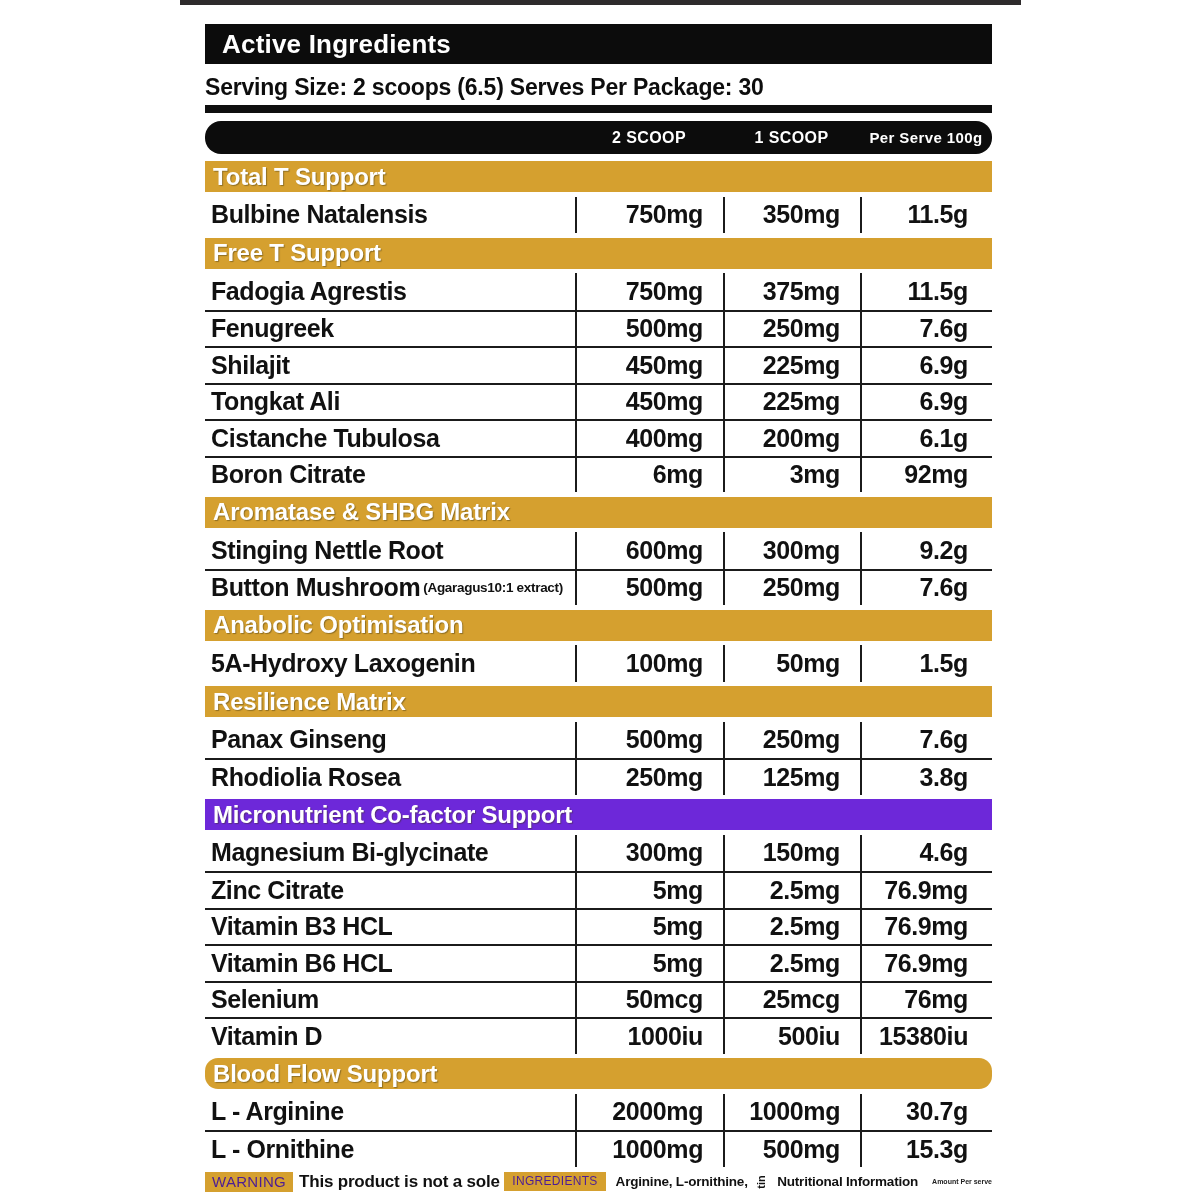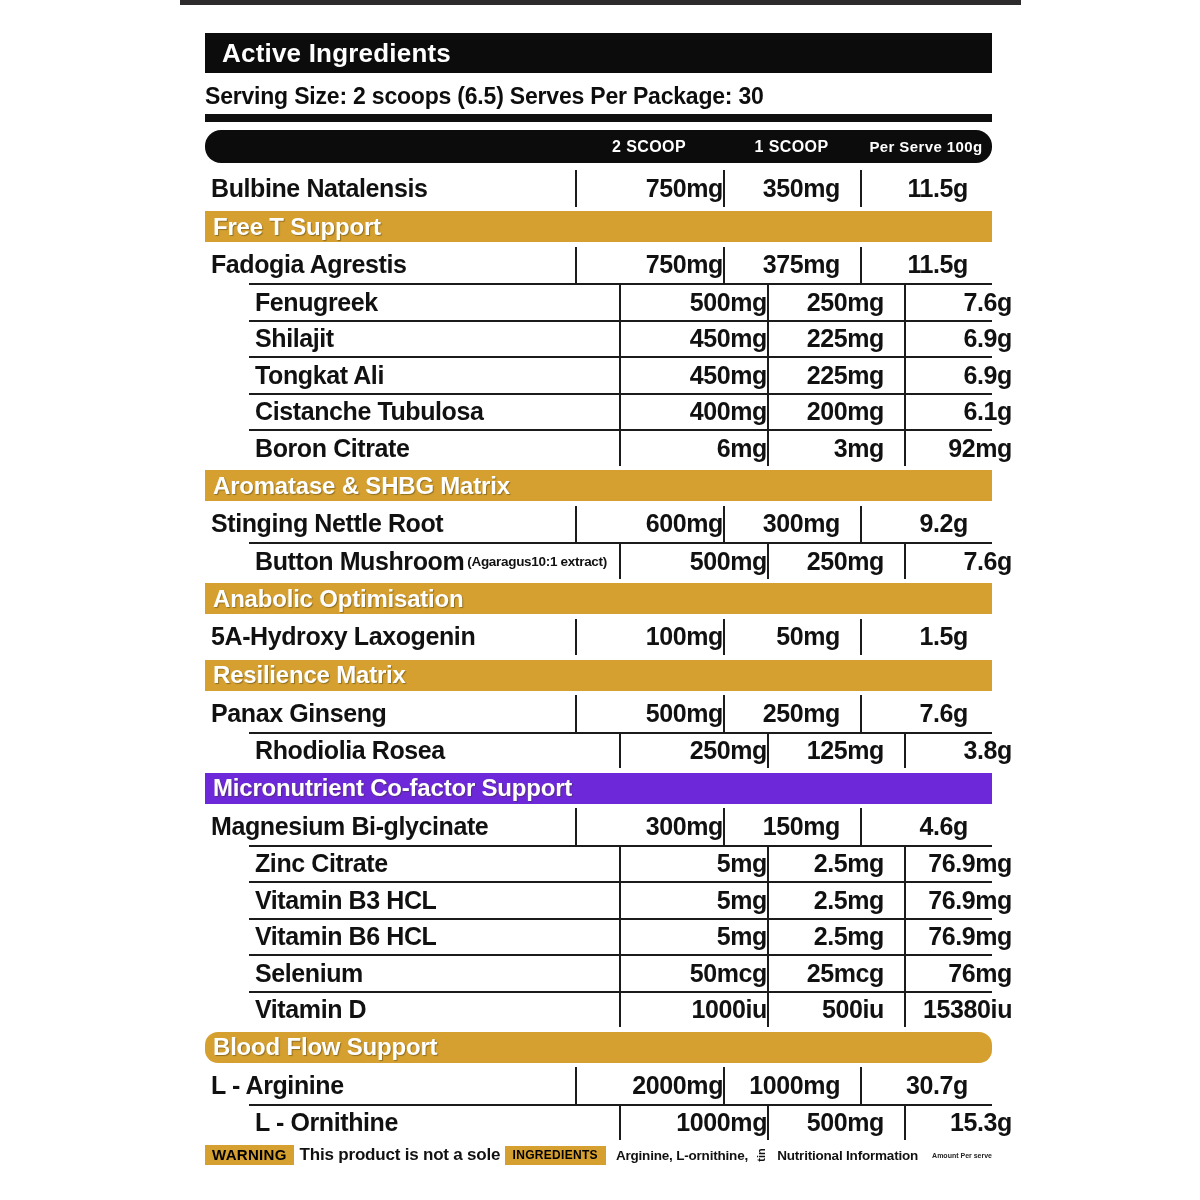--- a/index.html
+++ b/index.html
@@ -3,21 +3,21 @@
 <meta charset="utf-8">
 <style>
   html,body{margin:0;padding:0;}
   body{
     width:1200px;height:1200px;position:relative;overflow:hidden;
     background:#ffffff;
     font-family:"Liberation Sans", sans-serif;
     color:#111;
   }
   .top-strip{position:absolute;left:180px;top:0;width:841px;height:5px;background:#2e2b2c;}
-  .content{position:absolute;left:205px;top:33px;width:787px;}
+  .content{position:absolute;left:205px;top:24px;width:787px;}
 
   .title-bar{
     background:#0c0c0c;height:40px;display:flex;align-items:center;
     padding-left:17px;box-sizing:border-box;
   }
   .title-bar span{color:#fff;font-weight:bold;font-size:26px;letter-spacing:.2px;}
 
   .serving{
     margin-top:7px;height:32px;display:flex;align-items:center;
     font-weight:bold;font-size:23px;letter-spacing:-0.2px;color:#0d0d0d;
@@ -37,34 +37,34 @@
     padding-left:8px;box-sizing:border-box;
   }
   .sec-bar span{
     color:#fff;font-weight:bold;font-size:24px;letter-spacing:-0.2px;
     text-shadow:1px 1px 1px rgba(60,50,20,.45);
   }
   .row{
     display:grid;grid-template-columns:370px 148px 137px 132px;
     height:36.5px;box-sizing:border-box;align-items:stretch;
   }
-  .row + .row{border-top:2.5px solid #1b1b1b;margin-left:44px;}
+  .row + .row{border-top:2.5px solid #1b1b1b;}
   .cell{display:flex;align-items:center;font-weight:600;font-size:25px;letter-spacing:-0.4px;}
   .cell.name{padding-left:6px;white-space:nowrap;}
   .cell.name .note{font-size:13.5px;font-weight:600;margin-left:3px;letter-spacing:-0.3px;}
   .cell.val{justify-content:flex-end;border-left:2.5px solid #1b1b1b;}
-  .cell.val.s2{}
+  .cell.val.s2{padding-right:20px;}
   .cell.val.s1{padding-right:20px;}
   .cell.val.ps{padding-right:24px;}
 
   .footer{
     margin-top:5px;display:flex;align-items:center;height:20px;
   }
   .badge{
-    color:#000000;font-weight:bold;font-size:15px;letter-spacing:.3px;
+    color:#4c1d95;font-weight:normal;font-size:15px;letter-spacing:.3px;
     padding:1px 7px 2px 7px;display:inline-block;
   }
   .badge.small{font-size:12px;padding:2px 8px 3px 8px;}
   .ftext{font-weight:bold;font-size:17px;letter-spacing:-0.2px;margin-left:6px;white-space:nowrap;}
   .ftext.small{font-size:13.5px;margin-left:10px;}
   .gap1{width:24px;} .gap2{width:32px;}
   .rot{
     display:inline-block;transform:rotate(-90deg);
     font-weight:bold;font-size:11px;letter-spacing:0;width:14px;
   }
@@ -87,20 +87,23 @@
     <div class="thick-rule"></div>
 
     <div class="col-header">
       <span class="ch"></span>
       <span class="ch">2 SCOOP</span>
       <span class="ch">1 SCOOP</span>
       <span class="ch last">Per Serve 100g</span>
     </div>
 
     <div id="table">
+        <div class="sec-bar" style="background: rgb(213, 160, 47);">
+          <span>Total T Support</span>
+        </div>
         <div class="row">
           <div class="cell name">Bulbine Natalensis</div>
           <div class="cell val s2">750mg</div>
           <div class="cell val s1">350mg</div>
           <div class="cell val ps">11.5g</div>
         </div>
         <div class="sec-bar" style="background: rgb(213, 160, 47);">
           <span>Free T Support</span>
         </div>
         <div class="row">

